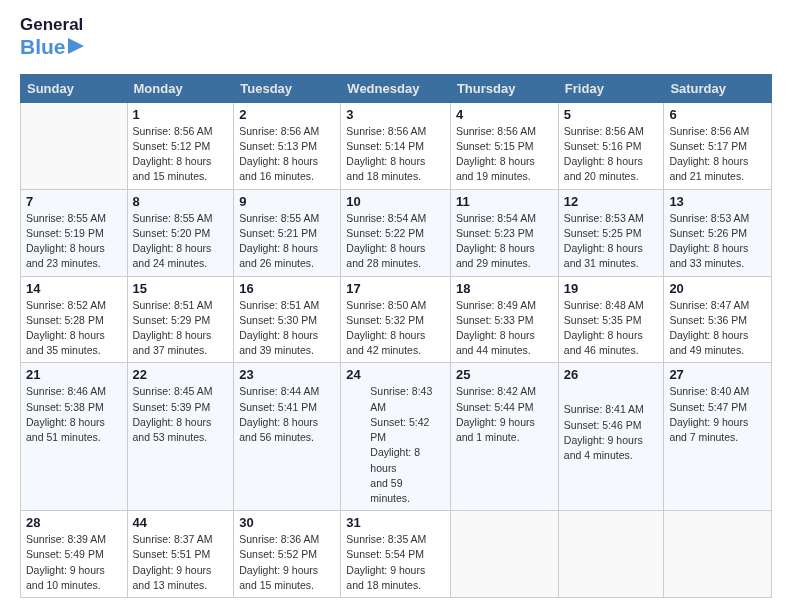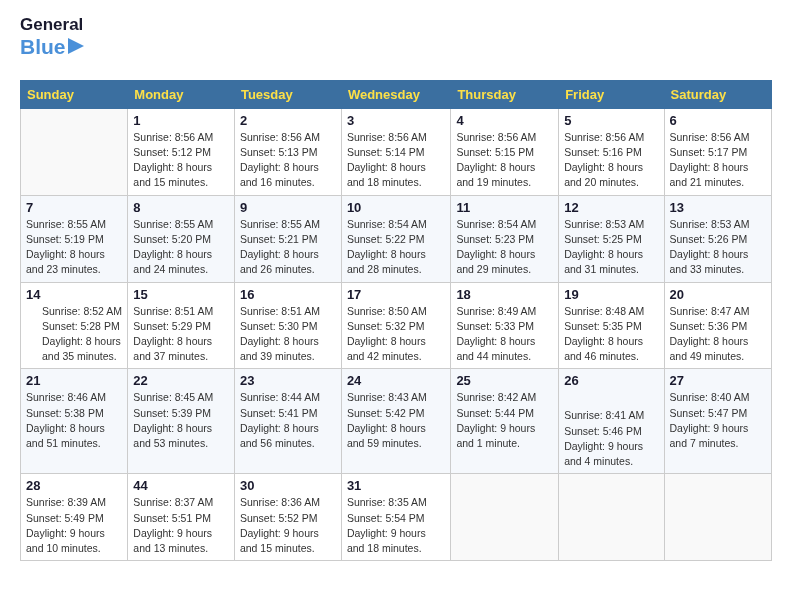--- a/index.html
+++ b/index.html
@@ -11,21 +11,21 @@
       overflow: hidden;
     }
     .container {
       width: 792px;
       padding: 16px 20px 10px 20px;
     }
     .header {
       display: flex;
       align-items: flex-start;
       justify-content: space-between;
-      margin-bottom: 22px;
+      margin-bottom: 16px;
     }
     .logo {
       display: flex;
       align-items: center;
       gap: 4px;
     }
     .title-section {
       text-align: right;
     }
     .month-title {
@@ -39,21 +39,21 @@
       color: #444;
       margin-top: 2px;
     }
     table {
       width: 100%;
       border-collapse: collapse;
       font-size: 11px;
     }
     thead tr th {
       background-color: #3b6fa0;
-      color: #fde047;
+      color: #e5e5e5;
       padding: 6px 6px;
       text-align: left;
       font-size: 13px;
       font-weight: 600;
       border: 1px solid #3b6fa0;
     }
     tbody tr td {
       border: 1px solid #ccc;
       vertical-align: top;
       padding: 4px 5px;
@@ -205,21 +205,21 @@
             <div class="day-number">13</div>
             <div class="day-info" style="white-space: pre-line;">Sunrise: 8:53 AM
 Sunset: 5:26 PM
 Daylight: 8 hours
 and 33 minutes.</div>
           </td>
         </tr>
         <tr>
           <td>
             <div class="day-number">14</div>
-            <div class="day-info" style="white-space: pre-line; margin-left: 16px;">Sunrise: 8:52 AM
+            <div class="day-info" style="white-space: pre-line;">Sunrise: 8:52 AM
 Sunset: 5:28 PM
 Daylight: 8 hours
 and 35 minutes.</div>
           </td>
           <td>
             <div class="day-number">15</div>
             <div class="day-info" style="white-space: pre-line;">Sunrise: 8:51 AM
 Sunset: 5:29 PM
 Daylight: 8 hours
 and 37 minutes.</div>
@@ -277,21 +277,21 @@
           </td>
           <td>
             <div class="day-number">23</div>
             <div class="day-info" style="white-space: pre-line;">Sunrise: 8:44 AM
 Sunset: 5:41 PM
 Daylight: 8 hours
 and 56 minutes.</div>
           </td>
           <td>
             <div class="day-number">24</div>
-            <div class="day-info" style="white-space: pre-line;">Sunrise: 8:43 AM
+            <div class="day-info" style="white-space: pre-line; margin-left: 24px;">Sunrise: 8:43 AM
 Sunset: 5:42 PM
 Daylight: 8 hours
 and 59 minutes.</div>
           </td>
           <td>
             <div class="day-number">25</div>
             <div class="day-info" style="white-space: pre-line;">Sunrise: 8:42 AM
 Sunset: 5:44 PM
 Daylight: 9 hours
 and 1 minute.</div>

